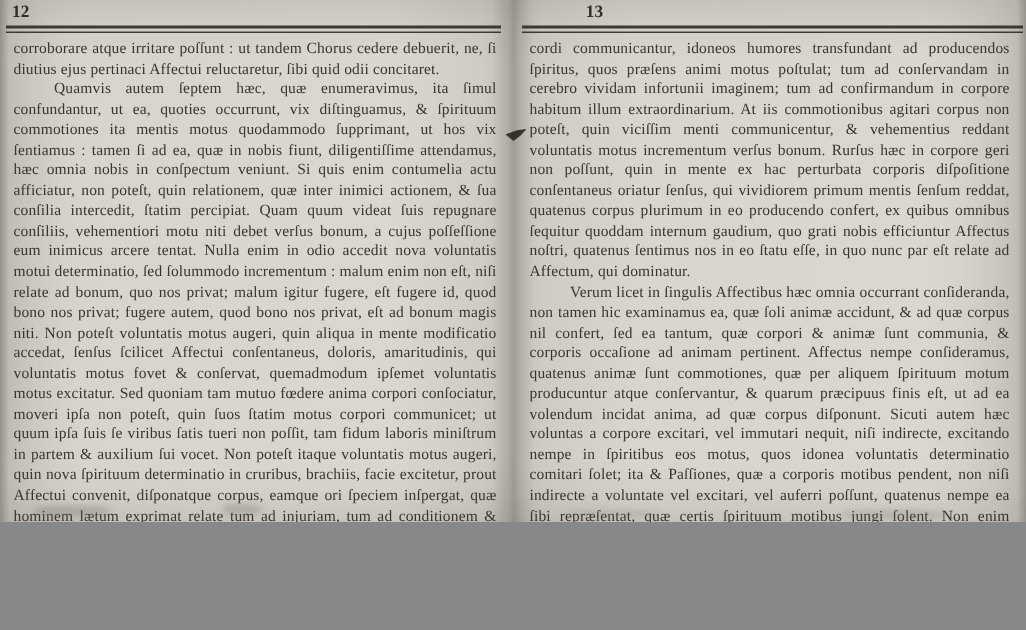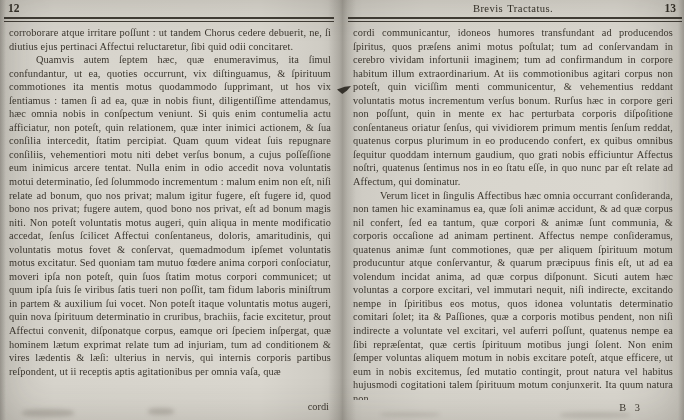--- a/index.html
+++ b/index.html
@@ -1,17 +1,17 @@
 <!DOCTYPE html>
 <html><head>
 <meta charset="utf-8">
 <style>
   html,body { margin:0; padding:0; background:#888; }
   #scan {
-    position:relative; width:684px; height:420px; overflow:hidden;
+    position:relative; width:684px; height:348px; overflow:hidden;
     background:linear-gradient(90deg,#ccc9c1 0%, #d7d4cc 8%, #dad7cf 38%, #cfccc4 47%, #c2bfb7 50%, #cfccc4 53%, #d8d5cd 62%, #dad7cf 90%, #cdcac2 100%);
     font-family:"Liberation Serif","DejaVu Serif",serif;
     color:#37332b;
     box-shadow:inset 0 0 40px rgba(50,45,38,0.22);
   }
   .page { position:absolute; top:0; width:342px; height:420px; }
   .page.left  { left:0; }
   .page.right { left:342px; }
   .gutter {
     position:absolute; left:328px; top:0; width:28px; height:420px;
@@ -82,21 +82,20 @@
     <div class="body">
       <p class="para">corroborare atque irritare poſſunt : ut tandem Chorus cedere debuerit, ne, ſi diutius ejus pertinaci Affectui reluctaretur, ſibi quid odii concitaret.</p>
       <p class="para indent">Quamvis autem ſeptem hæc, quæ enumeravimus, ita ſimul confundantur, ut ea, quoties occurrunt, vix diſtinguamus, &amp; ſpirituum commotiones ita mentis motus quodammodo ſupprimant, ut hos vix ſentiamus : tamen ſi ad ea, quæ in nobis fiunt, diligentiſſime attendamus, hæc omnia nobis in conſpectum veniunt. Si quis enim contumelia actu afficiatur, non poteſt, quin relationem, quæ inter inimici actionem, &amp; ſua conſilia intercedit, ſtatim percipiat. Quam quum videat ſuis repugnare conſiliis, vehementiori motu niti debet verſus bonum, a cujus poſſeſſione eum inimicus arcere tentat. Nulla enim in odio accedit nova voluntatis motui determinatio, ſed ſolummodo incrementum : malum enim non eſt, niſi relate ad bonum, quo nos privat; malum igitur fugere, eſt fugere id, quod bono nos privat; fugere autem, quod bono nos privat, eſt ad bonum magis niti. Non poteſt voluntatis motus augeri, quin aliqua in mente modificatio accedat, ſenſus ſcilicet Affectui conſentaneus, doloris, amaritudinis, qui voluntatis motus fovet &amp; conſervat, quemadmodum ipſemet voluntatis motus excitatur. Sed quoniam tam mutuo fœdere anima corpori conſociatur, moveri ipſa non poteſt, quin ſuos ſtatim motus corpori communicet; ut quum ipſa ſuis ſe viribus ſatis tueri non poſſit, tam fidum laboris miniſtrum in partem &amp; auxilium ſui vocet. Non poteſt itaque voluntatis motus augeri, quin nova ſpirituum determinatio in cruribus, brachiis, facie excitetur, prout Affectui convenit, diſponatque corpus, eamque ori ſpeciem inſpergat, quæ hominem lætum exprimat relate tum ad injuriam, tum ad conditionem &amp; vires lædentis &amp; læſi: ulterius in nervis, qui internis corporis partibus reſpondent, ut ii receptis aptis agitationibus per omnia vaſa, quæ</p>
     </div>
     <div class="catchline">cordi</div>
   </div>
 
   <div class="page right">
     <div class="header-row">
       <span class="pagenum"></span>
-      <span class="running-title">Brevis Tractatus.</span>
       <span class="pagenum right-side">13</span>
     </div>
     <div class="rule"></div>
     <div class="body">
       <p class="para">cordi communicantur, idoneos humores transfundant ad producendos ſpiritus, quos præſens animi motus poſtulat; tum ad conſervandam in cerebro vividam infortunii imaginem; tum ad confirmandum in corpore habitum illum extraordinarium. At iis commotionibus agitari corpus non poteſt, quin viciſſim menti communicentur, &amp; vehementius reddant voluntatis motus incrementum verſus bonum. Rurſus hæc in corpore geri non poſſunt, quin in mente ex hac perturbata corporis diſpoſitione conſentaneus oriatur ſenſus, qui vividiorem primum mentis ſenſum reddat, quatenus corpus plurimum in eo producendo confert, ex quibus omnibus ſequitur quoddam internum gaudium, quo grati nobis efficiuntur Affectus noſtri, quatenus ſentimus nos in eo ſtatu eſſe, in quo nunc par eſt relate ad Affectum, qui dominatur.</p>
       <p class="para indent">Verum licet in ſingulis Affectibus hæc omnia occurrant conſideranda, non tamen hic examinamus ea, quæ ſoli animæ accidunt, &amp; ad quæ corpus nil confert, ſed ea tantum, quæ corpori &amp; animæ ſunt communia, &amp; corporis occaſione ad animam pertinent. Affectus nempe conſideramus, quatenus animæ ſunt commotiones, quæ per aliquem ſpirituum motum producuntur atque conſervantur, &amp; quarum præcipuus finis eſt, ut ad ea volendum incidat anima, ad quæ corpus diſponunt. Sicuti autem hæc voluntas a corpore excitari, vel immutari nequit, niſi indirecte, excitando nempe in ſpiritibus eos motus, quos idonea voluntatis determinatio comitari ſolet; ita &amp; Paſſiones, quæ a corporis motibus pendent, non niſi indirecte a voluntate vel excitari, vel auferri poſſunt, quatenus nempe ea ſibi repræſentat, quæ certis ſpirituum motibus jungi ſolent. Non enim ſemper voluntas aliquem motum in nobis excitare poteſt, atque efficere, ut eum in nobis excitemus, ſed mutatio contingit, prout natura vel habitus hujusmodi cogitationi talem ſpirituum motum conjunxerit. Ita quum natura non</p>
     </div>
     <div class="sigline">
       <span class="sig-spacer"></span>
       <span class="sig-mark">B 3</span>

